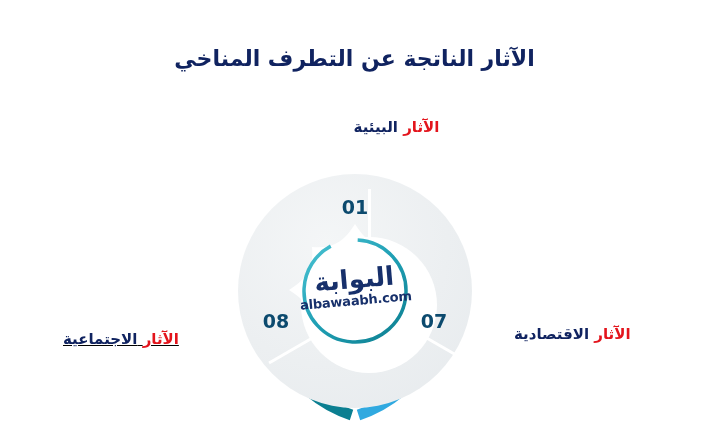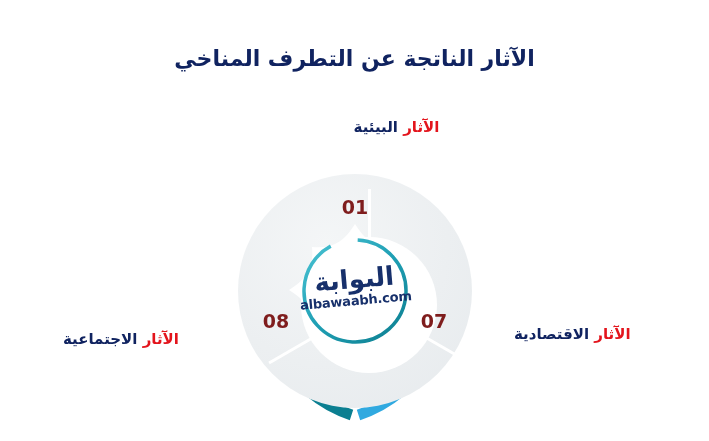--- a/index.html
+++ b/index.html
@@ -136,21 +136,21 @@
     font-size: 13px;
     font-weight: bold;
     line-height: 14px;
     letter-spacing: -0.2px;
     white-space: nowrap;
   }
 
   
   .step-number {
     position: absolute;
-    color: #7f1d1d;
+    color: #0c4a6e;
     font-size: 19px;
     font-weight: bold;
     line-height: 19px;
     width: 40px;
     text-align: center;
   }
   #step-number-01 { left: 111px; top: 38px; }
   #step-number-02 { left: 190px; top: 152px; }
   #step-number-03 { left: 32px;  top: 152px; }
 
@@ -175,20 +175,21 @@
   }
   #label-economic {
     top: 324px;
     left: 514px;
     text-align: left;
   }
   #label-social {
     top: 329px;
     left: 63px;
     text-align: left;
+    text-decoration: underline;
   }
 </style>
 </head>
 <body>
 
 <div id="infographic-title">الآثار الناتجة عن التطرف المناخي</div>
 
 <div id="diagram">
 
   <div id="donut-arcs">

